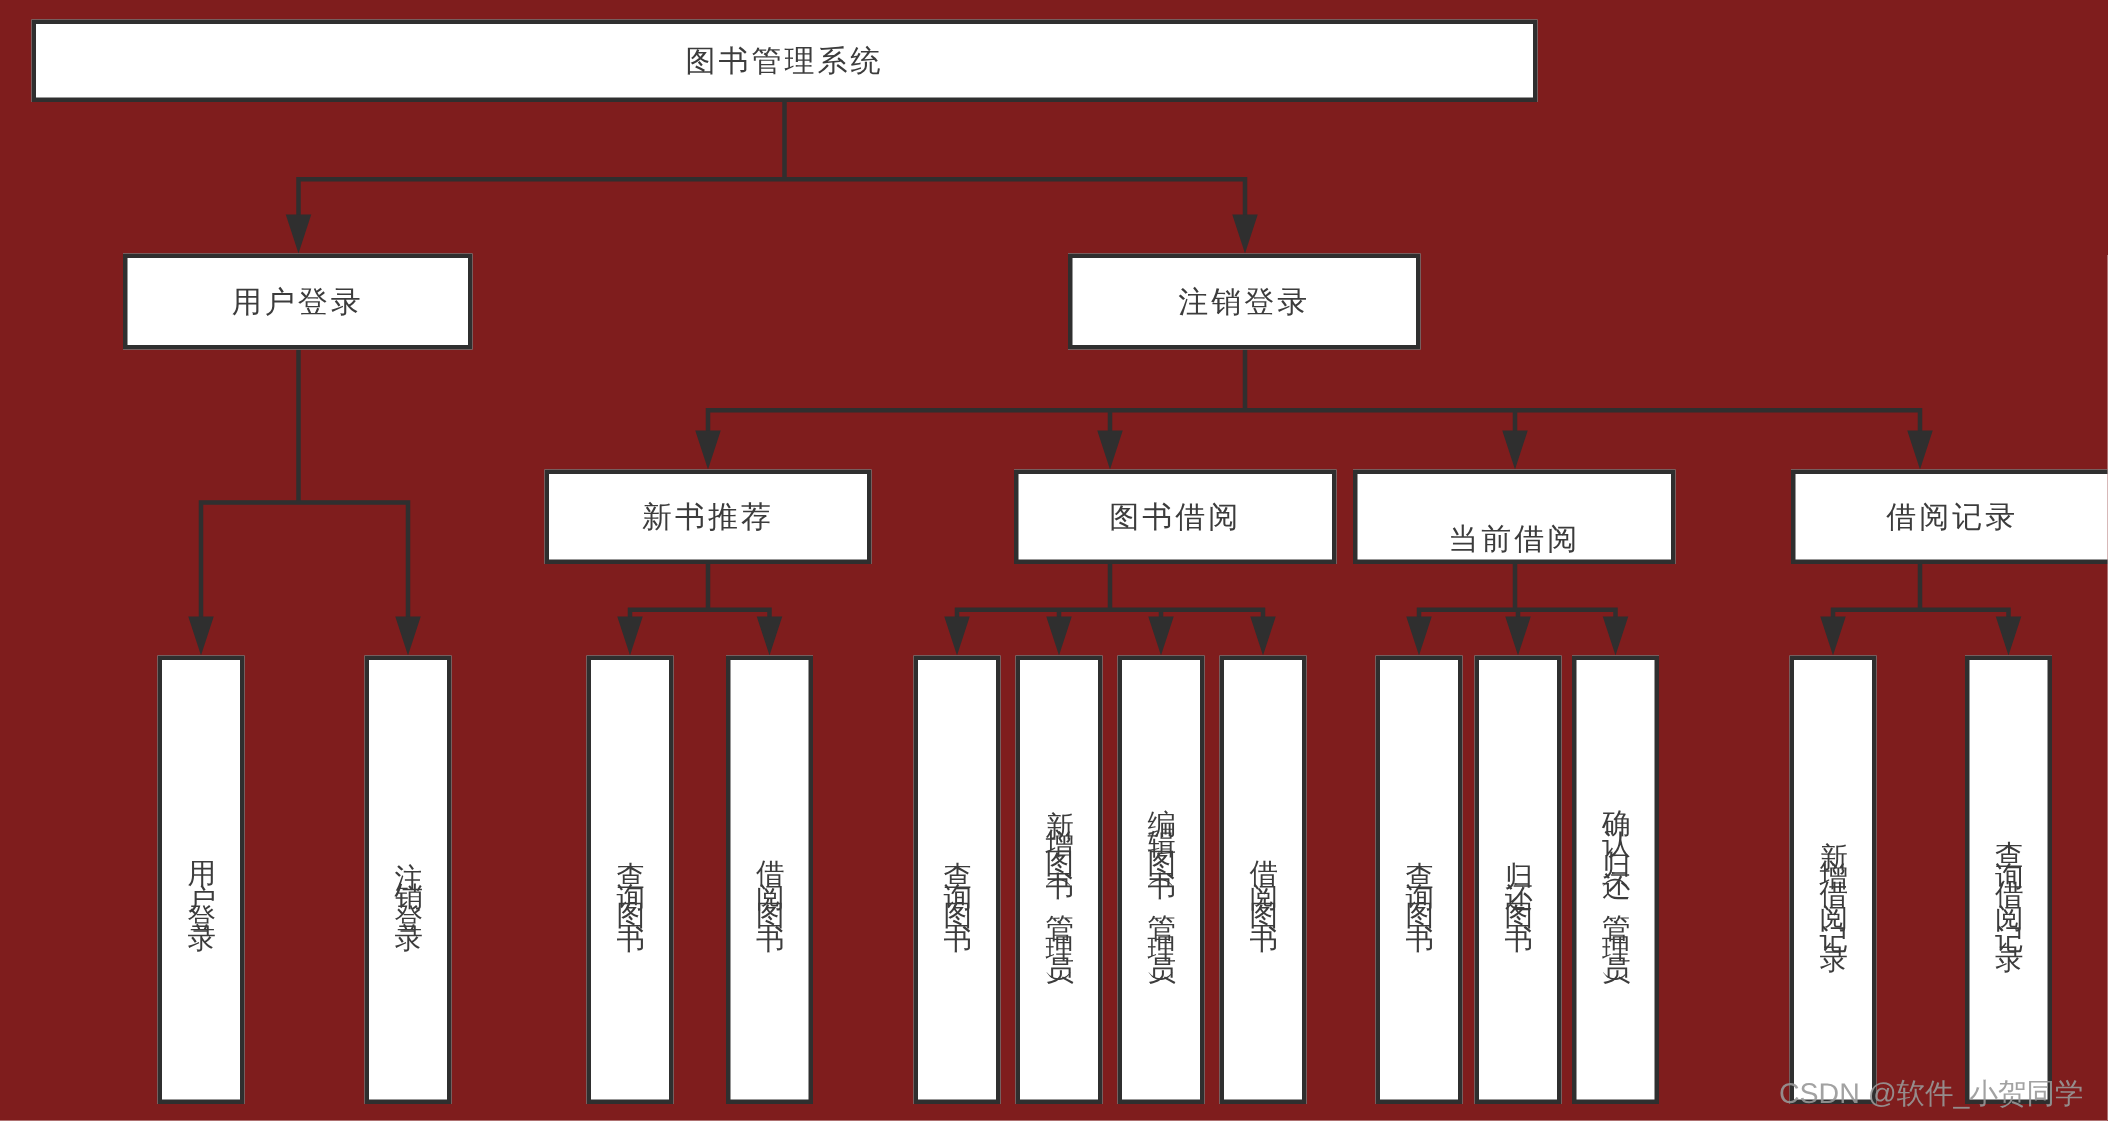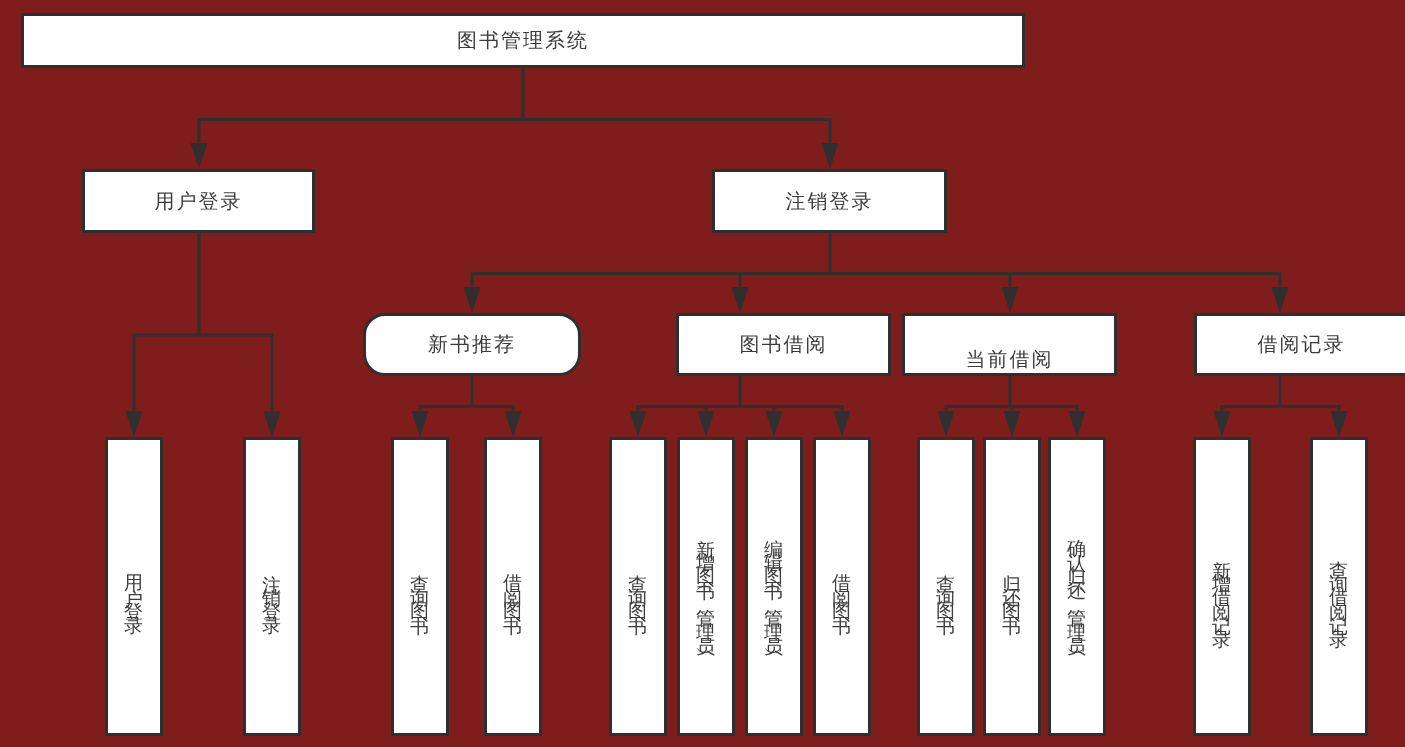--- a/index.html
+++ b/index.html
@@ -118,21 +118,21 @@
     <span>图书管理系统</span>
   </div>
 
   <div class="node hbox" style="left:82px; top:169px; width:233px; height:64px;">
     <span>用户登录</span>
   </div>
   <div class="node hbox" style="left:712px; top:169px; width:235px; height:64px;">
     <span>注销登录</span>
   </div>
 
-  <div class="node hbox" style="left:363px; top:313px; width:218px; height:63px;border-radius:22px;">
+  <div class="node hbox" style="left:363px; top:313px; width:218px; height:63px;">
     <span>新书推荐</span>
   </div>
   <div class="node hbox" style="left:632px; top:313px; width:215px; height:63px;margin-left:44px;">
     <span>图书借阅</span>
   </div>
   <div class="node hbox" style="left:902px; top:313px; width:215px; height:63px;align-items:flex-end;">
     <span>当前借阅</span>
   </div>
   <div class="node hbox" style="left:1172px; top:313px; width:215px; height:63px;margin-left:22px;">
     <span>借阅记录</span>
@@ -175,14 +175,15 @@
     <span class="vtext">确认归还（管理员）</span>
   </div>
 
   <div class="node vbox" style="left:1193px;">
     <span class="vtext">新增借阅记录</span>
   </div>
   <div class="node vbox" style="left:1310px;">
     <span class="vtext">查询借阅记录</span>
   </div>
 
+  <div class="watermark">CSDN @软件_小贺同学</div>
 
 </div>
 
 </body></html>

